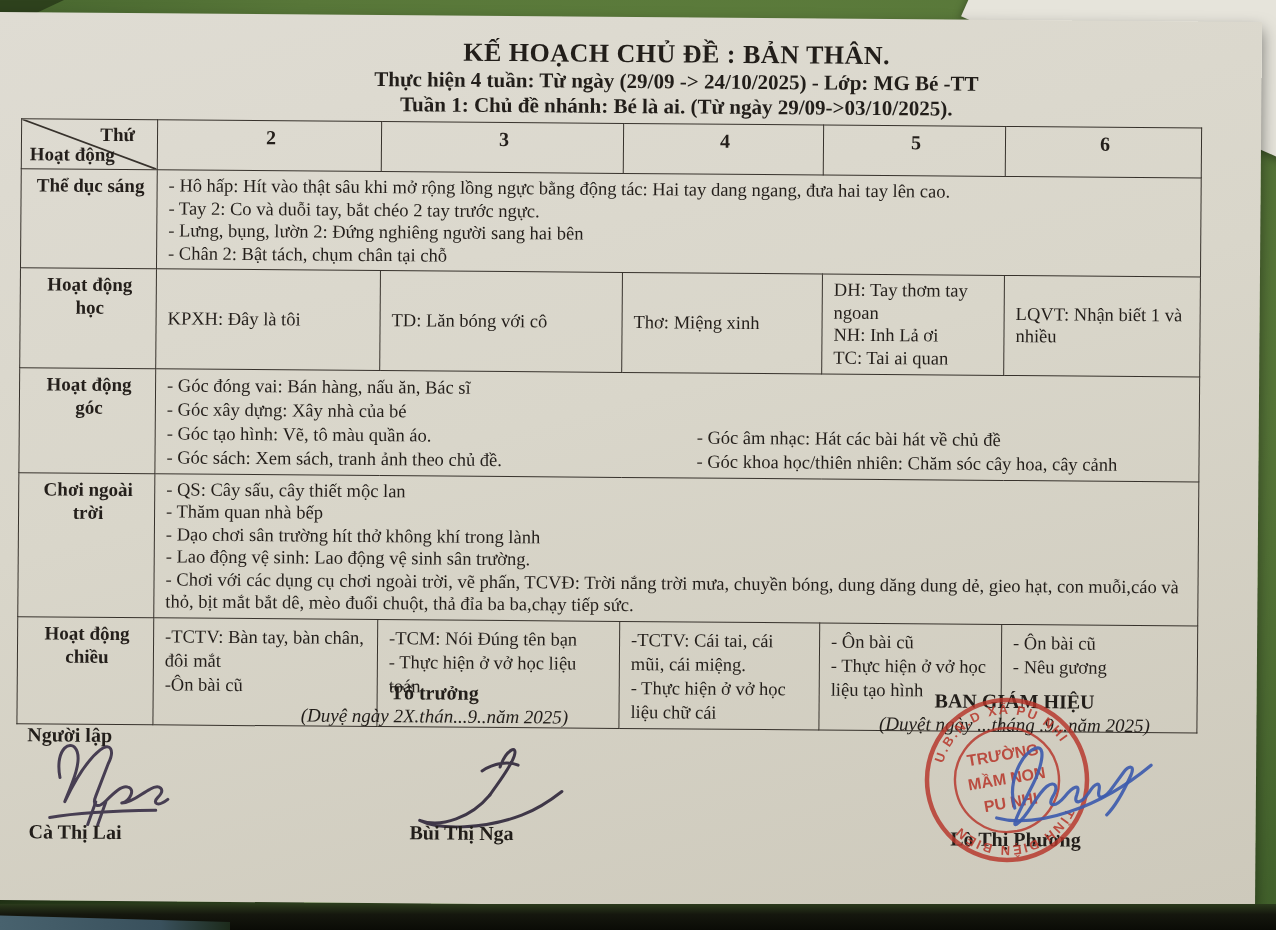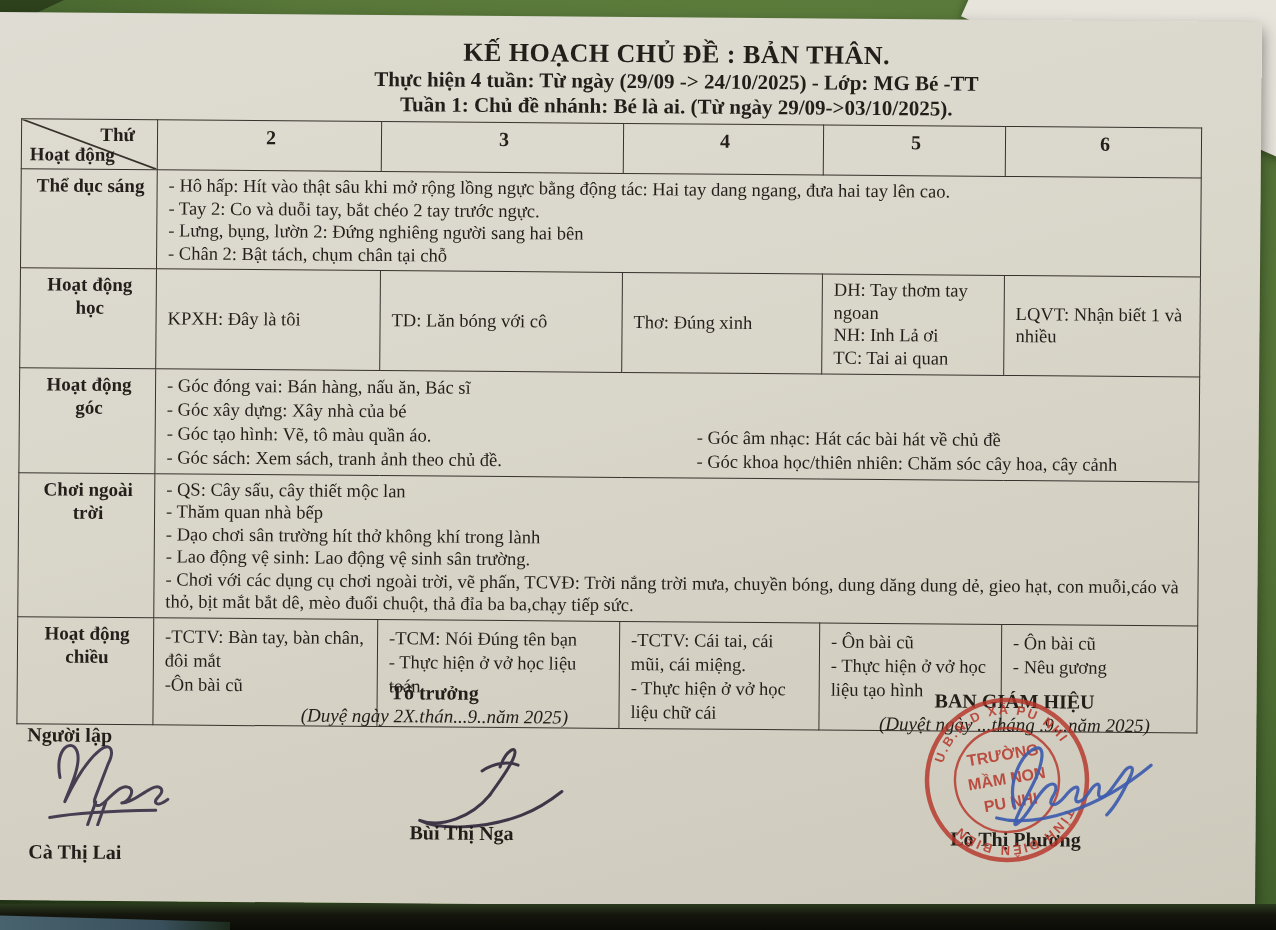--- a/index.html
+++ b/index.html
@@ -114,21 +114,21 @@
 
       <tr class="r-hoc">
         <td class="label">Hoạt động học</td>
         <td class="content">
             <div class="tline">KPXH: Đây là tôi</div>
           </td>
         <td class="content">
             <div class="tline">TD: Lăn bóng với cô</div>
           </td>
         <td class="content">
-            <div class="tline">Thơ: Đúng xinh</div>
+            <div class="tline">Thơ: Miệng xinh</div>
           </td>
         <td class="content">
             <div class="tline">DH: Tay thơm tay ngoan</div>
             <div class="tline">NH: Inh Lả ơi</div>
             <div class="tline">TC: Tai ai quan</div>
           </td>
         <td class="content">
             <div class="tline">LQVT: Nhận biết 1 và nhiều</div>
           </td>
       </tr>
@@ -201,21 +201,21 @@
       <path d="M62 76 L54 99 M72 76 L64 99"></path>
     </g>
   </svg>
   <svg class="sig abs" style="left:412px;top:723px;" width="200" height="90" viewBox="0 0 200 90">
     <g stroke="#3f3748" stroke-width="3">
       <path d="M106 28 C112 10 124 5 120 17 C116 29 104 44 96 56 M88 32 C100 24 114 22 124 26"></path>
       <path d="M96 56 C78 78 48 90 26 82 C46 92 92 90 128 76 C146 69 158 60 168 52"></path>
     </g>
   </svg>
 
-  <div class="abs sig-name" style="left:47px;top:808px;margin-top:20px;">Cà Thị Lai</div>
+  <div class="abs sig-name" style="left:47px;top:808px;">Cà Thị Lai</div>
   <div class="abs sig-name center300" style="left:330px;top:806px;">Bùi Thị Nga</div>
   <div class="abs sig-name center320" style="left:874px;top:808px;">Lò Thị Phương</div>
 
   <svg class="stamp abs" style="left:937px;top:672px;transform:rotate(-10deg);" width="176" height="176" viewBox="0 0 176 176">
     <defs>
       <path id="arcTop" d="M22 88 A66 66 0 1 1 154 88"></path>
       <path id="arcBottom" d="M154 88 A66 66 0 0 1 22 88"></path>
     </defs>
     <g fill="none" stroke="#b63529" stroke-opacity="0.82">
       <circle cx="88" cy="88" r="80" stroke-width="4.5"></circle>

